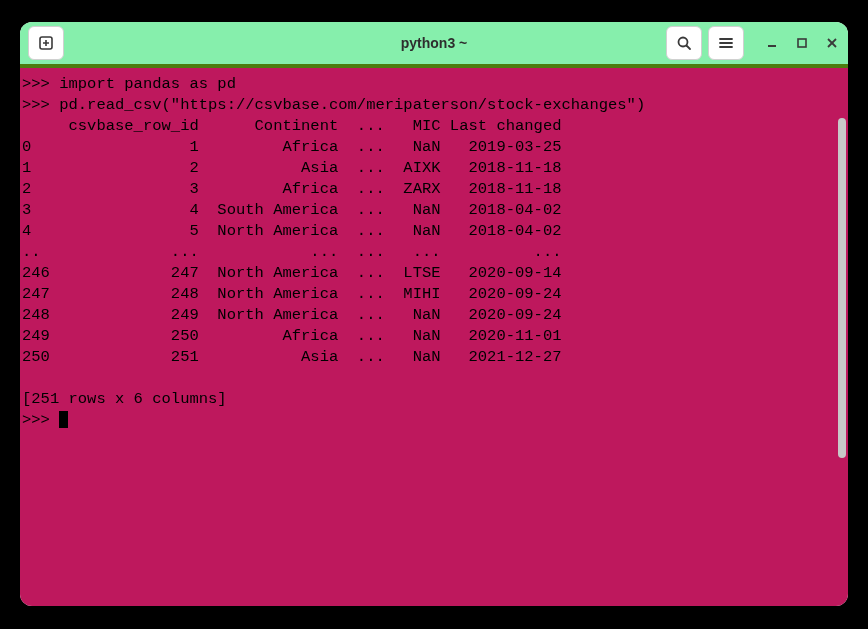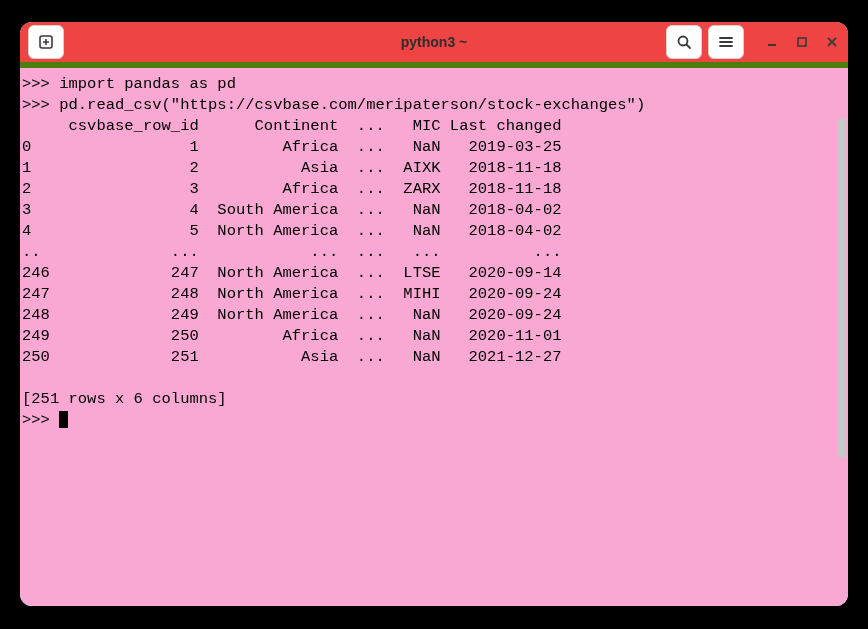--- a/index.html
+++ b/index.html
@@ -22,22 +22,22 @@
       height: 584px;
       background: #ffffff;
       border-radius: 12px;
       box-shadow: 0 2px 8px rgba(0,0,0,0.3);
       display: flex;
       flex-direction: column;
       overflow: hidden;
     }
     .titlebar {
       height: 46px;
-      background: #ef4444;
-      border-bottom: 6px solid #4d7c0f;
+      background: #86efac;
+      border-bottom: 4px solid #4d7c0f;
       display: flex;
       align-items: center;
       padding: 0 8px;
       justify-content: space-between;
     }
     .titlebar-left {
       display: flex;
       align-items: center;
       gap: 6px;
     }
@@ -76,21 +76,21 @@
       width: 16px;
       height: 16px;
       display: flex;
       align-items: center;
       justify-content: center;
       cursor: pointer;
       color: #3a3a3a;
     }
     .terminal-body {
       flex: 1;
-      background: #f9a8d4;
+      background: #be185d;
       padding: 6px 2px 6px 2px;
       font-family: "Liberation Mono", "DejaVu Sans Mono", monospace;
       font-size: 15.5px;
       line-height: 21px;
       color: #000000;
       white-space: pre;
       overflow: hidden;
       position: relative;
     }
     .cursor {

